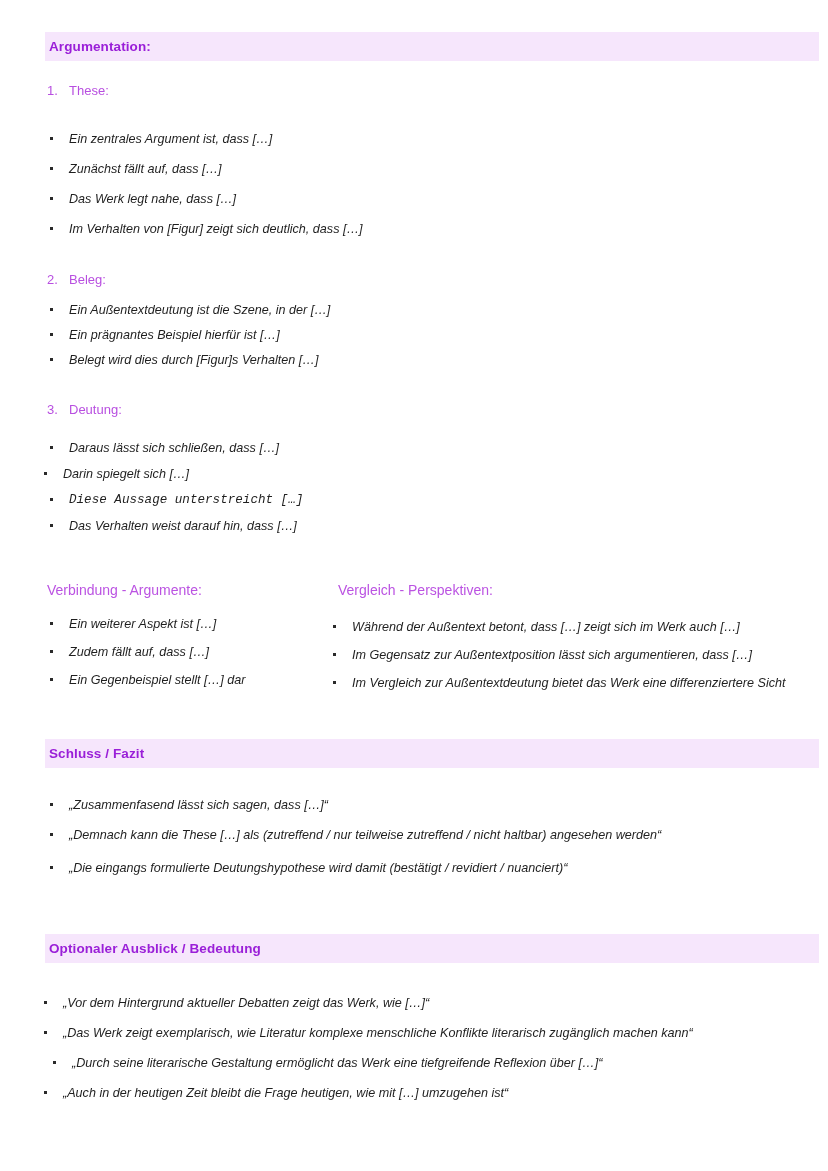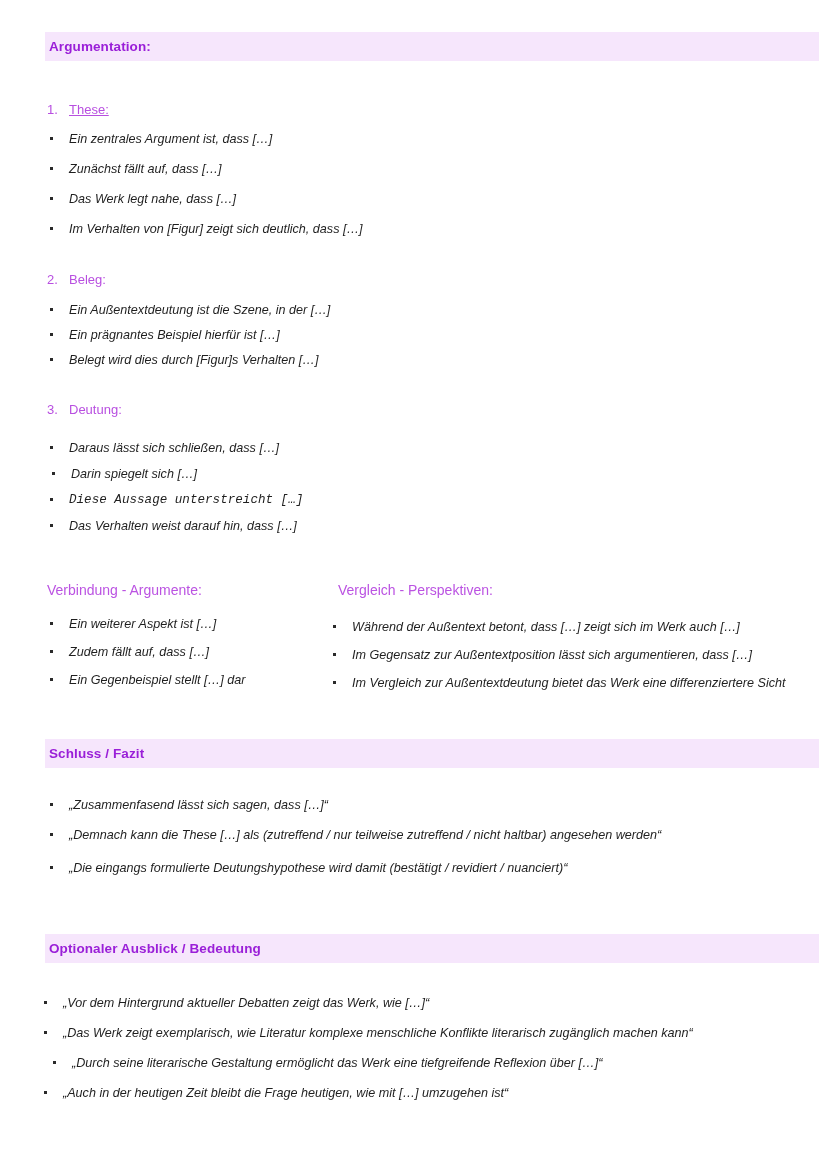--- a/index.html
+++ b/index.html
@@ -87,21 +87,21 @@
 </style>
 </head>
 <body>
 
 <div class="page">
 
   <div class="band" style="top:32px;">
     <span class="band-label">Argumentation:</span>
   </div>
 
-  <div class="numhead" style="top:102px;text-decoration:underline;">
+  <div class="numhead" style="top:83px;">
     <span class="num">1.</span><span>These:</span>
   </div>
 
   <div class="bullet" style="left:50px; top:131px;">
     <span class="dot"></span>
     <span class="txt">Ein zentrales Argument ist, dass […]</span>
   </div>
   <div class="bullet" style="left:50px; top:161px;">
     <span class="dot"></span>
     <span class="txt">Zunächst fällt auf, dass […]</span>
@@ -133,21 +133,21 @@
   </div>
 
   <div class="numhead" style="top:402px;">
     <span class="num">3.</span><span>Deutung:</span>
   </div>
 
   <div class="bullet" style="left:50px; top:440px;">
     <span class="dot"></span>
     <span class="txt">Daraus lässt sich schließen, dass […]</span>
   </div>
-  <div class="bullet" style="left:52px; top:466px;">
+  <div class="bullet" style="left:44px; top:466px;">
     <span class="dot"></span>
     <span class="txt">Darin spiegelt sich […]</span>
   </div>
   <div class="bullet" style="left:50px; top:492px;font-family:Liberation Mono, monospace;">
     <span class="dot"></span>
     <span class="txt">Diese Aussage unterstreicht […]</span>
   </div>
   <div class="bullet" style="left:50px; top:518px;">
     <span class="dot"></span>
     <span class="txt">Das Verhalten weist darauf hin, dass […]</span>

